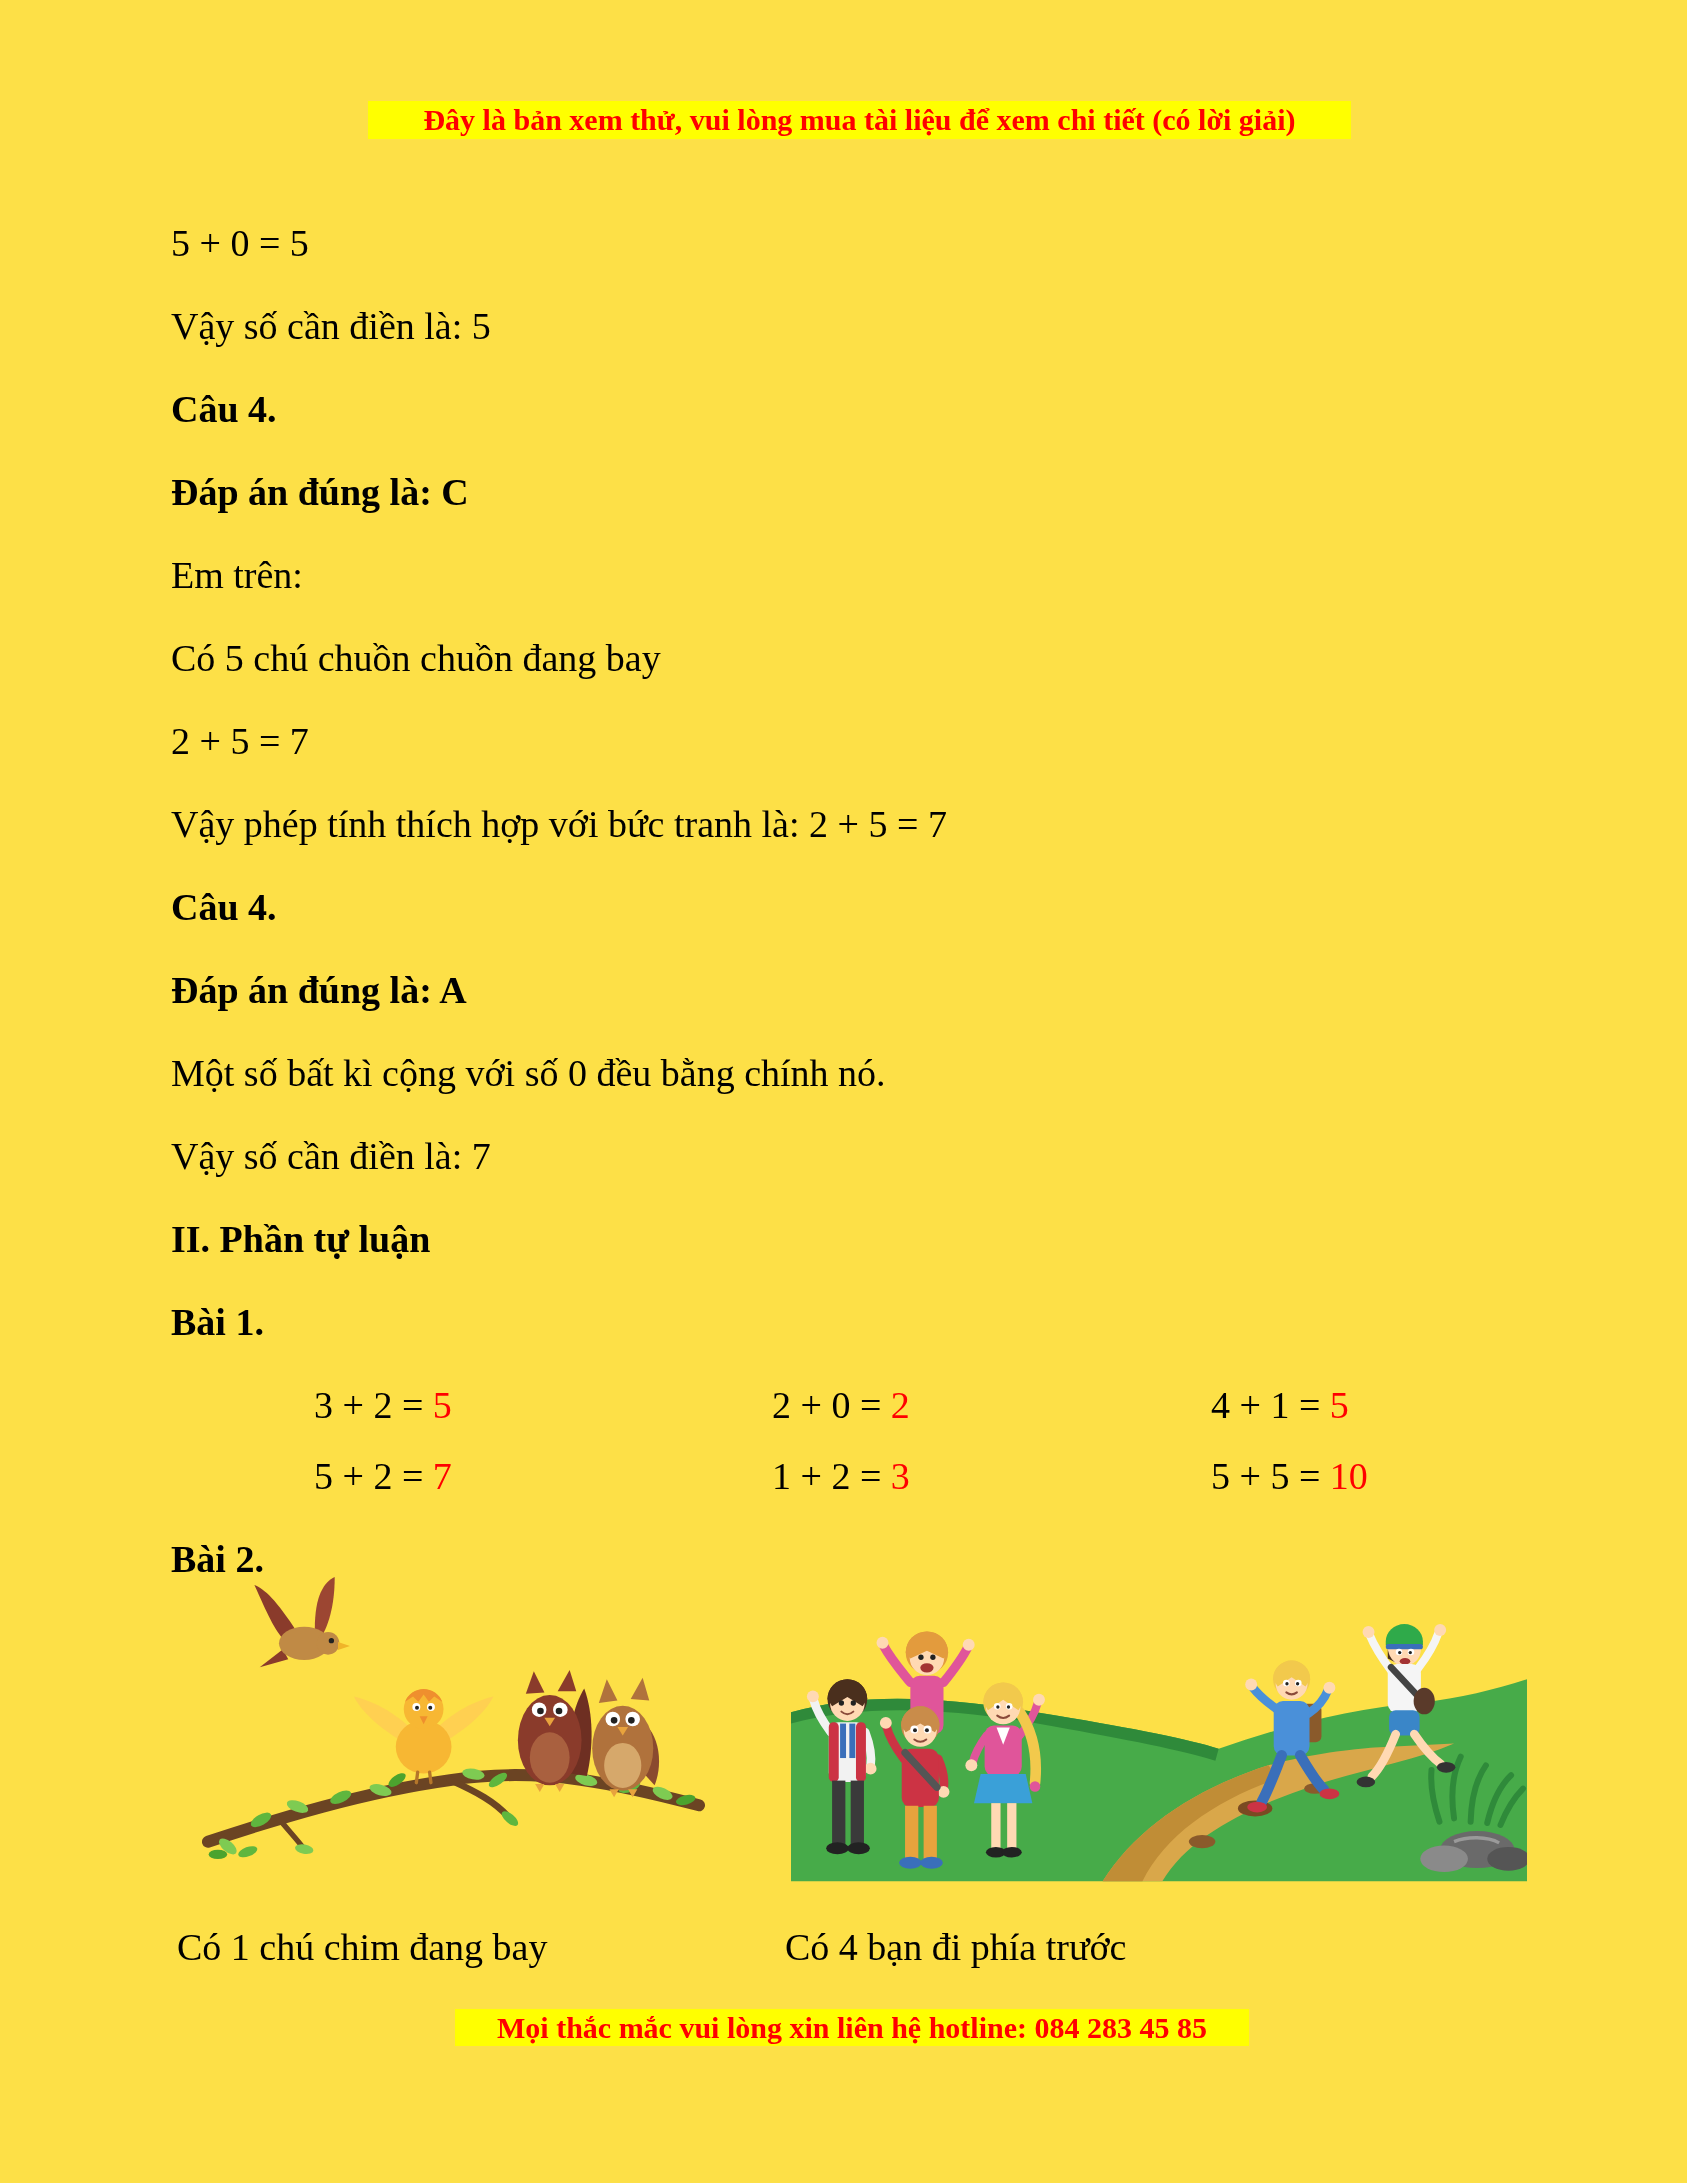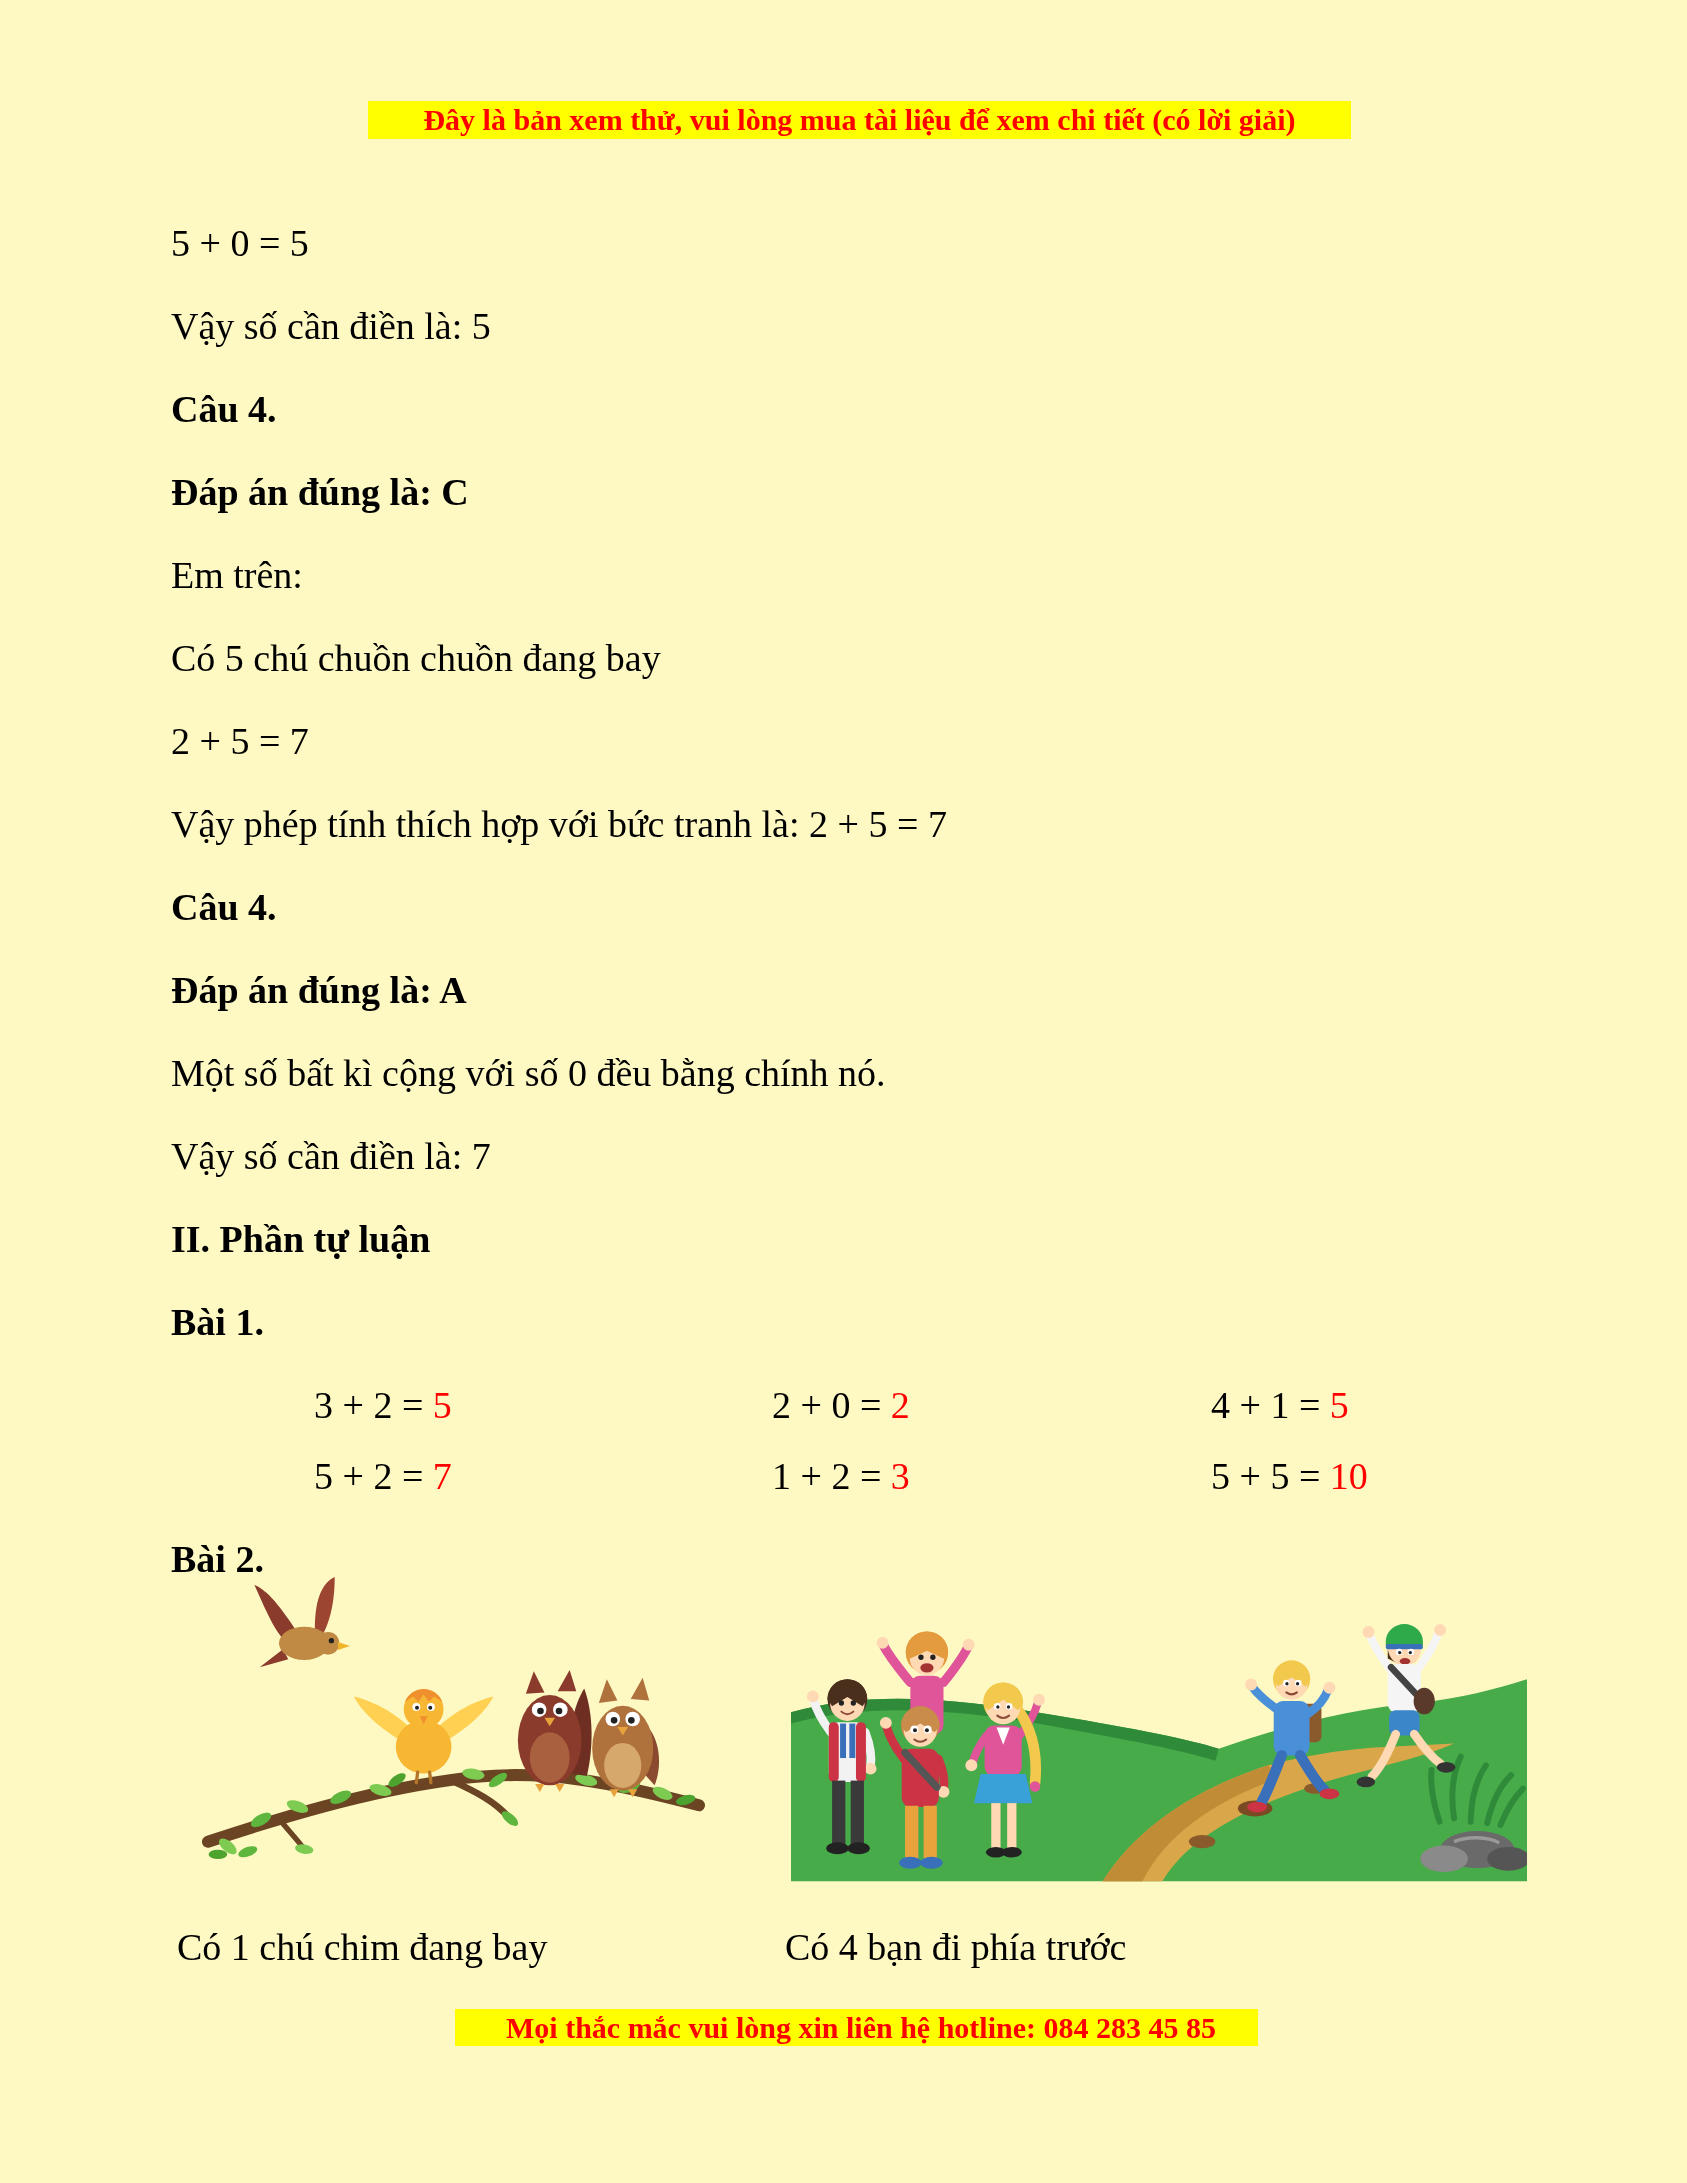--- a/index.html
+++ b/index.html
@@ -1,21 +1,21 @@
 <!DOCTYPE html>
 <html style="--yellow: #ffff00; --red: #ff0000; --ink: #000000;font-size:10.6px"><head>
 <meta charset="utf-8">
 <style>
   html,body{margin:0;padding:0;}
   body{background:#ffffff;}
   .page{
     position:relative;
     width:1687px;
     height:2183px;
-    background:#fef9c3;
+    background:#fde047;
     overflow:hidden;
     font-family:"Liberation Serif","DejaVu Serif",serif;
     color:var(--ink,#000000);
   }
   .banner{
     position:absolute;
     left:368px; top:101px;
     width:983px; height:38px;
     background:var(--yellow,#ffff00);
     color:var(--red,#ff0000);
@@ -29,21 +29,20 @@
     position:absolute;
     left:455px; top:2009px;
     width:794px; height:37px;
     background:var(--yellow,#ffff00);
     color:var(--red,#ff0000);
     font-weight:700;
     font-size:30px;
     line-height:37px;
     text-align:center;
     white-space:nowrap;
-    padding-left:9px;
   }
   .text-col{
     position:absolute;
     left:159px; top:196px;
   }
   .text-col p{
     margin:12px;
     height:71px;
     line-height:71px;
     font-size:38px;

